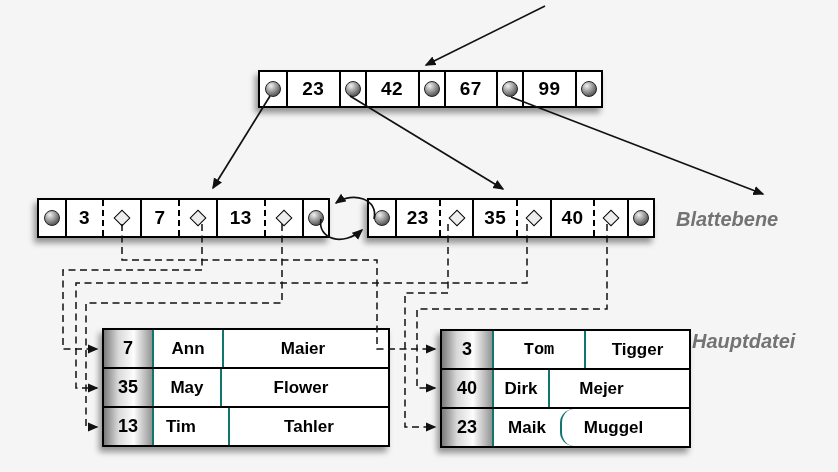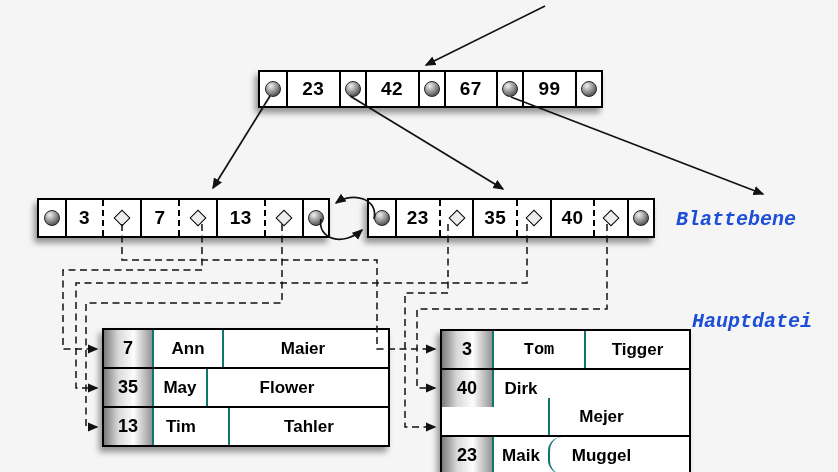--- a/index.html
+++ b/index.html
@@ -24,21 +24,21 @@
           box-shadow:-3px 5px 6px rgba(0,0,0,.40);box-sizing:content-box;}
   .trow{display:flex;}
   .trow + .trow{border-top:2px solid #000;}
   .tcell{display:flex;align-items:center;justify-content:center;box-sizing:border-box;
          height:37px;font-size:17px;font-weight:600;color:#000;}
   .tcell + .tcell{border-left:2px solid #0f766e;}
   .keycol{background:linear-gradient(90deg,#7b7b7b 0%,#d9d9d9 30%,#fdfdfd 62%,#949494 100%);
           font-size:18px;}
 
   
-  .dlabel{position:absolute;font-style:italic;font-weight:700;font-size:20px;color:#1d4ed8;font-family:Liberation Mono, monospace;}
+  .dlabel{position:absolute;font-style:italic;font-weight:700;font-size:20px;color:#737373;}
 
   
   #overlay{position:absolute;left:0;top:0;z-index:5;pointer-events:none;}
   .solidline{stroke:#111;stroke-width:1.7px;fill:none;}
   .dashline{stroke:#111;stroke-width:1.5px;fill:none;stroke-dasharray:7 4.5;}
 </style>
 </head>
 <body>
 
 <div id="canvas">
@@ -100,53 +100,53 @@
       <div class="ncell kcellN bs">40</div>
       <div class="ncell dcell bd">
         <span class="diamond"></span>
       </div>
       <div class="ncell ptr bs">
         <span class="sphere"></span>
       </div>
     </div>
 
   <div class="dlabel" style="left:676px;top:208px;">Blattebene</div>
-  <div class="dlabel" style="left:692px;top:310px;">Hauptdatei</div>
+  <div class="dlabel" style="left:692px;top:330px;">Hauptdatei</div>
 
   <div class="dtable" id="tableLeft" style="left:102px;top:328px;">
       <div class="trow">
         <div class="tcell keycol" style="width: 48px;">7</div>
         <div class="tcell" style="width: 70px;">Ann</div>
         <div class="tcell" style="width: 160px;">Maier</div>
       </div>
       <div class="trow">
         <div class="tcell keycol" style="width: 48px;">35</div>
-        <div class="tcell" style="width: 54px;">May</div>
+        <div class="tcell" style="width: 68px;">May</div>
         <div class="tcell" style="width: 160px;">Flower</div>
       </div>
       <div class="trow">
         <div class="tcell keycol" style="width: 48px;">13</div>
         <div class="tcell" style="width: 56px;">Tim</div>
         <div class="tcell" style="width: 160px; margin-left: 20px;">Tahler</div>
       </div>
     </div>
   <div class="dtable" id="tableRight" style="left:440px;top:329px;">
       <div class="trow">
         <div class="tcell keycol" style="width: 50px;">3</div>
         <div class="tcell" style="width: 92px; font-family: Liberation Mono, monospace;">Tom</div>
         <div class="tcell" style="width: 105px;">Tigger</div>
       </div>
       <div class="trow">
         <div class="tcell keycol" style="width: 50px;">40</div>
         <div class="tcell" style="width: 56px;">Dirk</div>
-        <div class="tcell" style="width: 105px; margin-top: 28px;">Mejer</div>
+        <div class="tcell" style="width: 105px;">Mejer</div>
       </div>
       <div class="trow">
         <div class="tcell keycol" style="width: 50px;">23</div>
-        <div class="tcell" style="width: 56px;">Maik</div>
+        <div class="tcell" style="width: 68px;">Maik</div>
         <div class="tcell" style="width: 105px; border-radius: 14px;">Muggel</div>
       </div>
     </div>
 
   <svg id="overlay" width="838" height="472" viewBox="0 0 838 472">
     <defs>
       <marker id="ah" markerWidth="12" markerHeight="11" refX="9.5" refY="4.75" orient="auto" markerUnits="userSpaceOnUse">
         <path d="M0,0 L11,4.75 L0,9.5 z" fill="#111"></path>
       </marker>
     </defs>

